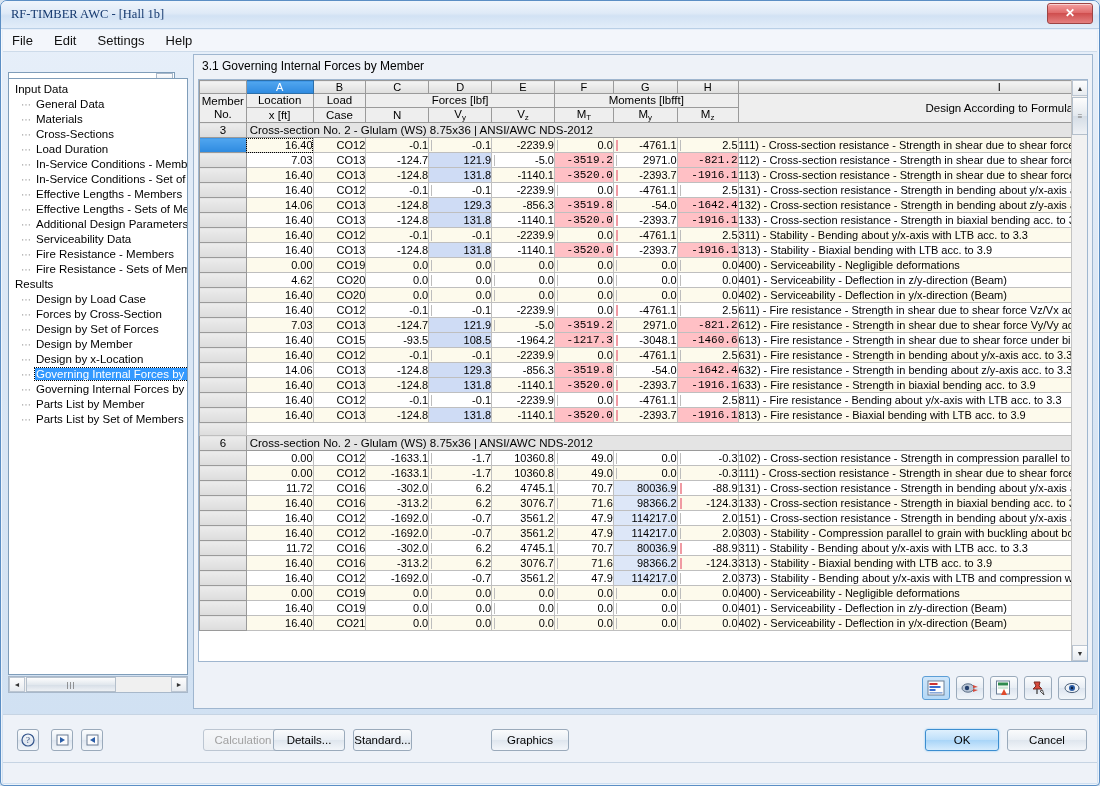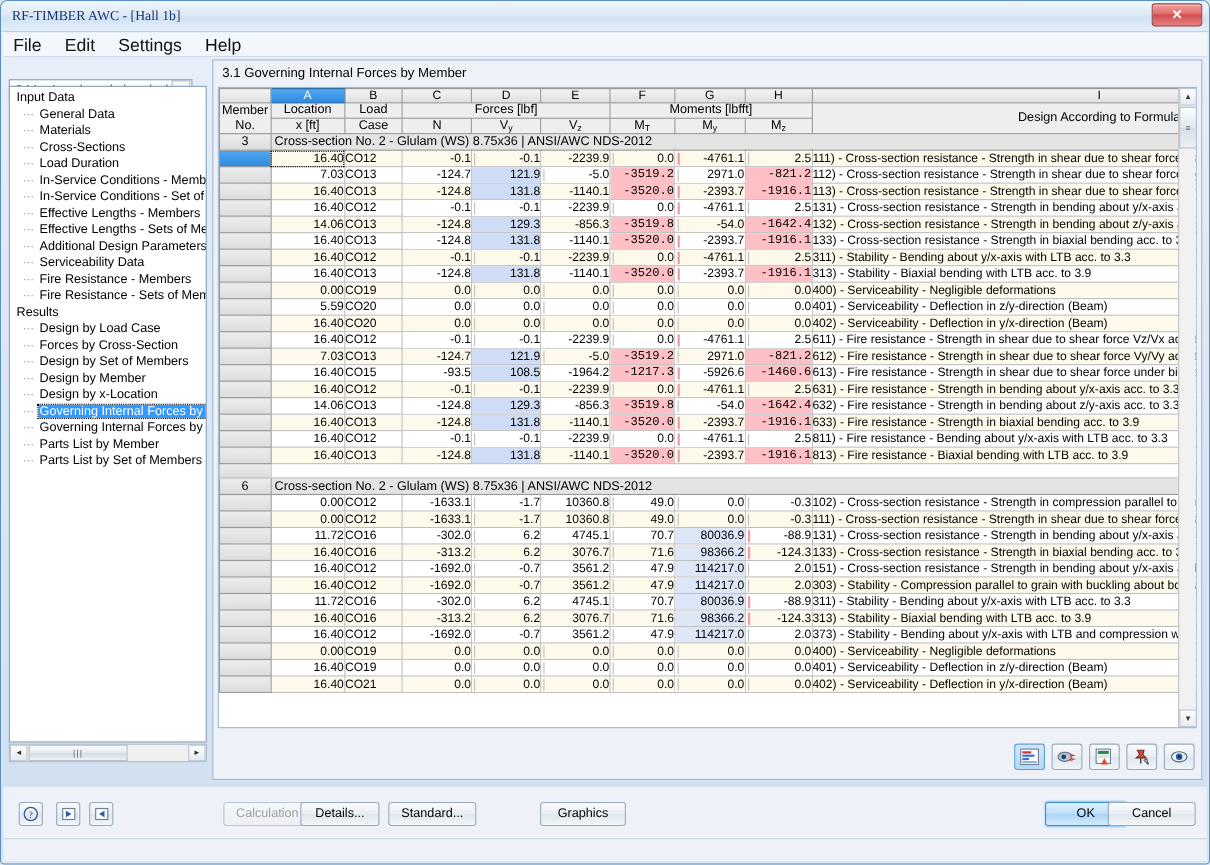--- a/index.html
+++ b/index.html
@@ -42,21 +42,21 @@
     cursor: pointer;
   }
   
   #menubar {
     position: absolute; left: 2px; top: 29px; right: 2px; height: 22px;
     background: #f3f6fb;
     border-bottom: 1px solid #cddbea;
   }
   .menu-item {
     display: inline-block; padding: 3px 9px 3px 9px;
-    font-size: 16px; color: #111; cursor: default; text-align: right;
+    font-size: 13px; color: #111; cursor: default; text-align: right;
   }
   
   #leftpanel {
     position: absolute; left: 6px; top: 53px; width: 182px; height: 655px;
   }
   #combo {
     position: absolute; left: 1px; top: 18px; width: 167px; height: 20px;
     background: #fff;
     border: 1px solid #7f9db9;
     display: flex; align-items: center;
@@ -175,21 +175,21 @@
   }
   td.txt {
     border: 1px solid #bfbfbf;
     text-align: left;
     padding-left: 3px;
     height: 15px;
     font-size: 11px;
     white-space: nowrap;
     overflow: hidden;
   }
-  td.ctr { text-align: left; padding: 0; }
+  td.ctr { text-align: right; padding: 0; }
   tr.odd td { background: #fdfaec; }
   tr.even td { background: #ffffff; }
   td.memno {
     border: 1px solid #9a9a9a;
     background: linear-gradient(to bottom,#ececec,#dcdcdc) !important;
     text-align: center; height: 15px;
   }
   td.memno.selected { background: linear-gradient(to bottom,#51a6ef,#2e8ae0) !important; }
   td.memno.numlabel { font-size: 11.5px; color: #000; }
   tr.cs-row td.csdesc {
@@ -275,21 +275,20 @@
     border: 1px solid #9aaabb; border-radius: 3px;
     font-size: 11.5px; color: #000;
     display:flex;align-items:center;justify-content:center;
     cursor: pointer;
   }
   .btn.disabled { color: #a0a0a0; background: linear-gradient(to bottom,#f6f7f9,#eceff3); border-color: #bcc6d2; }
   .btn.default {
     background: linear-gradient(to bottom,#dff0fd,#bfe0fa 48%,#a9d5f8 52%,#d6ecfd);
     border: 1px solid #3c8ed0;
     box-shadow: 0 0 2px #7fc0f0;
-    margin-left: 25px;
   }
 </style>
 </head>
 <body>
 
 <div id="window">
 
   <div id="titlebar">
     <div id="title-text">RF-TIMBER AWC - [Hall 1b]</div>
     <div id="close-btn">✕</div>
@@ -321,21 +320,21 @@
       <div class="tree-child"><span class="dashes">⋯</span><span class="lbl">Effective Lengths - Members</span></div>
       <div class="tree-child"><span class="dashes">⋯</span><span class="lbl">Effective Lengths - Sets of Mem</span></div>
       <div class="tree-child"><span class="dashes">⋯</span><span class="lbl">Additional Design Parameters</span></div>
       <div class="tree-child"><span class="dashes">⋯</span><span class="lbl">Serviceability Data</span></div>
       <div class="tree-child"><span class="dashes">⋯</span><span class="lbl">Fire Resistance - Members</span></div>
       <div class="tree-child"><span class="dashes">⋯</span><span class="lbl">Fire Resistance - Sets of Membe</span></div>
 
       <div class="tree-root">Results</div>
       <div class="tree-child"><span class="dashes">⋯</span><span class="lbl">Design by Load Case</span></div>
       <div class="tree-child"><span class="dashes">⋯</span><span class="lbl">Forces by Cross-Section</span></div>
-      <div class="tree-child"><span class="dashes">⋯</span><span class="lbl">Design by Set of Members</span></div>
+      <div class="tree-child"><span class="dashes">⋯</span><span class="lbl">Design by Set of Forces</span></div>
       <div class="tree-child"><span class="dashes">⋯</span><span class="lbl">Design by Member</span></div>
       <div class="tree-child"><span class="dashes">⋯</span><span class="lbl">Design by x-Location</span></div>
       <div class="tree-child selected"><span class="dashes">⋯</span><span class="lbl">Governing Internal Forces by M</span></div>
       <div class="tree-child"><span class="dashes">⋯</span><span class="lbl">Governing Internal Forces by Se</span></div>
       <div class="tree-child"><span class="dashes">⋯</span><span class="lbl">Parts List by Member</span></div>
       <div class="tree-child"><span class="dashes">⋯</span><span class="lbl">Parts List by Set of Members</span></div>
     </div>
 
     <div id="tree-hscroll">
       <div class="hs-btn">◄</div>
@@ -500,21 +499,21 @@
               <td class="num rel">0.0</td>
               <td class="num rel tick-grey">0.0</td>
               <td class="num rel tick-grey">0.0</td>
               <td class="num rel tick-grey">0.0</td>
               <td class="num rel tick-grey">0.0</td>
               <td class="num rel tick-grey">0.0</td>
               <td class="txt">400) - Serviceability - Negligible deformations</td>
             </tr>
             <tr class="even">
               <td class="memno"></td>
-              <td class="num">5.59</td>
+              <td class="num">4.62</td>
               <td class="num ctr">CO20</td>
               <td class="num rel">0.0</td>
               <td class="num rel tick-grey">0.0</td>
               <td class="num rel tick-grey">0.0</td>
               <td class="num rel tick-grey">0.0</td>
               <td class="num rel tick-grey">0.0</td>
               <td class="num rel tick-grey">0.0</td>
               <td class="txt">401) - Serviceability - Deflection in z/y-direction (Beam)</td>
             </tr>
             <tr class="odd">
@@ -554,21 +553,21 @@
               <td class="txt">612) - Fire resistance - Strength in shear due to shear force Vy/Vy acc. to</td>
             </tr>
             <tr class="even">
               <td class="memno"></td>
               <td class="num">16.40</td>
               <td class="num ctr">CO15</td>
               <td class="num rel">-93.5</td>
               <td class="num rel hl-blue">108.5</td>
               <td class="num rel">-1964.2</td>
               <td class="num rel hl-red">-1217.3</td>
-              <td class="num rel tick-red">-5926.6</td>
+              <td class="num rel tick-red">-3048.1</td>
               <td class="num rel hl-red">-1460.6</td>
               <td class="txt">613) - Fire resistance - Strength in shear due to shear force under biaxial b</td>
             </tr>
             <tr class="odd">
               <td class="memno"></td>
               <td class="num">16.40</td>
               <td class="num ctr">CO12</td>
               <td class="num rel">-0.1</td>
               <td class="num rel tick-grey">-0.1</td>
               <td class="num rel">-2239.9</td>
@@ -844,20 +843,20 @@
         </svg>
     </div>
     <div class="sq-btn" style="left:78px">
       <svg width="15" height="14" viewBox="0 0 15 14">
           <rect x="2" y="2" width="11" height="10" fill="#fcfcfd" stroke="#6a7d94"></rect>
           <path d="M5 7 L10 4 L10 10 Z" fill="#2b5ea8"></path>
         </svg>
     </div>
     <div class="btn disabled" style="left:200px; width:80px">Calculation</div>
     <div class="btn" style="left:270px; width:72px">Details...</div>
-    <div class="btn" style="left:350px; width:80px">Standard...</div>
+    <div class="btn" style="left:350px; width:59px">Standard...</div>
     <div class="btn" style="left:488px; width:78px">Graphics</div>
     <div class="btn default" style="left:922px; width:74px">OK</div>
     <div class="btn" style="left:1004px; width:80px">Cancel</div>
   </div>
 
   <div id="statusbar"></div>
 </div>
 
 </body></html>

